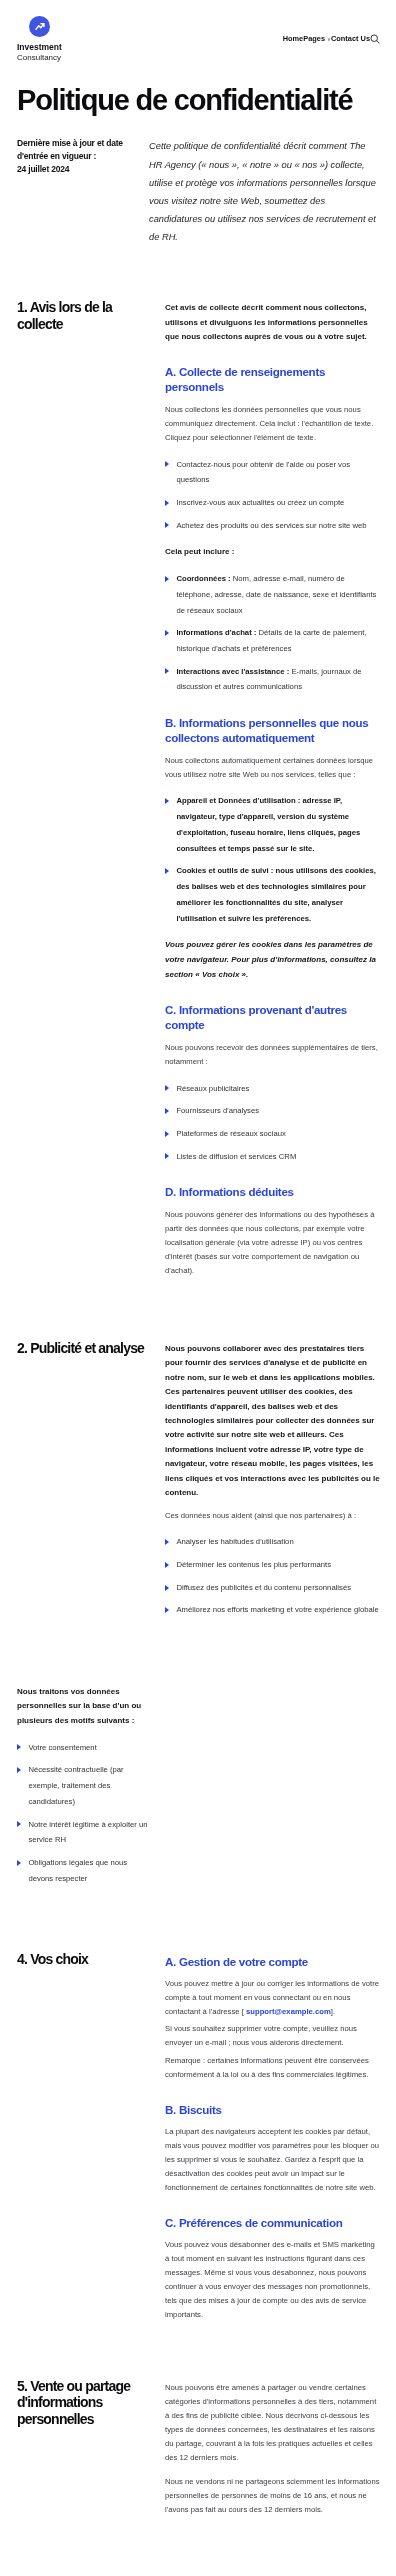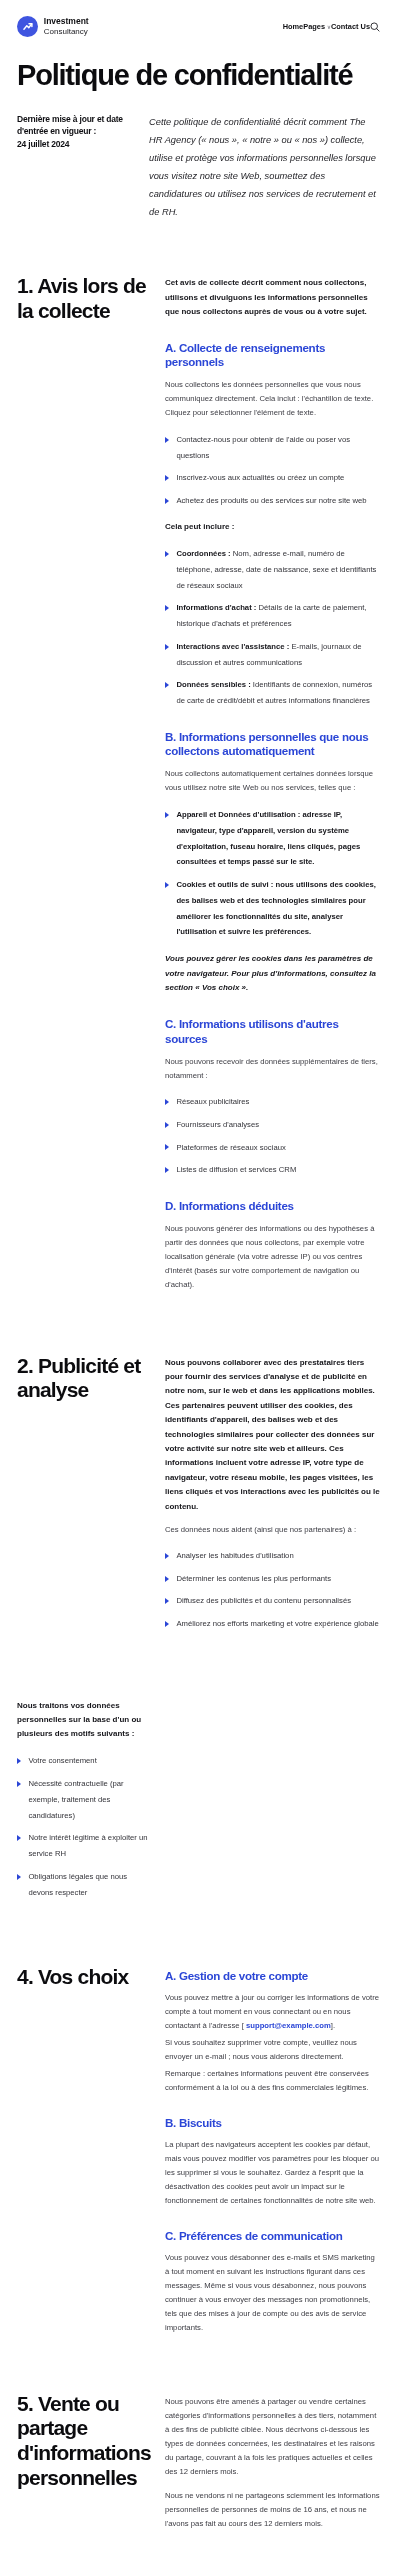--- a/index.html
+++ b/index.html
@@ -1,39 +1,39 @@
 <!DOCTYPE html>
 <html lang="fr" style="font-size:8.5px"><head>
 <meta charset="utf-8">
 <style>
   html,body{margin:0;padding:0;background:#fff;}
   body{width:397px;font-family:"Liberation Sans",sans-serif;color:#3c3c43;overflow-x:hidden;}
   .container{padding:0 17px;}
 
   
   .site-header{display:flex;align-items:center;justify-content:space-between;padding:16px 17px 11.6px;}
-  .brand{display:flex;align-items:center;gap:5.8px;}
+  .brand{display:flex;align-items:center;gap:5.8px;flex-direction:column;}
   .logo-circle{width:21px;height:21px;border-radius:50%;background:#3f55e0;display:flex;align-items:center;justify-content:center;flex:0 0 auto;}
   .brand-text{line-height:1.15;}
   .brand-line1{font-weight:700;font-size:8.5px;color:#0f0f12;}
   .brand-line2{font-weight:400;font-size:8px;color:#1b1b20;}
   .nav{display:flex;align-items:flex-start;font-size:7.4px;color:#101014;font-weight:600;}
   .nav-item{cursor:pointer;display:flex;align-items:center;gap:2.1px;}
   .chev{font-size:5.3px;color:#8a8a92;transform:translateY(0.5px);}
   .search-btn{display:flex;align-items:center;cursor:pointer;}
 
   
   .page-title{font-size:29px;font-weight:800;letter-spacing:-1.2px;color:#0c0c0f;margin:11.6px 0 22px;line-height:1.05;}
   .intro-grid{display:grid;grid-template-columns:131px 1fr;column-gap:1px;margin-bottom:5.3px;}
   .updated{font-weight:700;font-size:8.5px;line-height:1.5;color:#101014;letter-spacing:-0.2px;}
   .intro-text{font-style:italic;font-size:9.3px;line-height:1.95;color:#27272c;margin:0;}
 
   
   section.policy{display:grid;grid-template-columns:131px 1fr;column-gap:17px;margin-top:53px;}
-  .sec-title{font-size:21px;font-weight:800;letter-spacing:-0.8px;color:#0c0c0f;line-height:1.18;margin:0;}
+  .sec-title{font-size:14px;font-weight:800;letter-spacing:-0.8px;color:#0c0c0f;line-height:1.18;margin:0;}
   .sec-body{min-width:0;}
   .sec-body > :first-child{margin-top:2.1px;}
   .lead-bold{font-weight:700;color:#16161b;font-size:8px;line-height:1.8;margin:0 0 3.2px;}
   p.body{font-size:7.7px;line-height:1.82;color:#3c3c43;margin:8.5px 0;}
   h3.sub{color:#2b46d6;font-size:11.6px;font-weight:700;letter-spacing:-0.3px;line-height:1.25;margin:21px 0 7.4px;}
   ul.tri{list-style:none;padding:0;margin:11.6px 0;}
   ul.tri li{display:flex;gap:7.4px;margin:6.9px 0;font-size:7.7px;line-height:2.05;color:#333339;}
   .tri-marker{flex:0 0 auto;width:0;height:0;border-top:3.2px solid transparent;border-bottom:3.2px solid transparent;border-left:4.8px solid #2b46d6;margin-top:4.8px;}
   li.bold-item .li-text{font-weight:700;color:#16161b;}
   .li-text strong{color:#16161b;}
@@ -113,41 +113,37 @@
             <span class="li-text"><strong>Coordonnées :</strong><span> Nom, adresse e-mail, numéro de téléphone, adresse, date de naissance, sexe et identifiants de réseaux sociaux</span></span>
           </li>
         <li>
             <span class="tri-marker"></span>
             <span class="li-text"><strong>Informations d'achat :</strong><span> Détails de la carte de paiement, historique d'achats et préférences</span></span>
           </li>
         <li>
             <span class="tri-marker"></span>
             <span class="li-text"><strong>Interactions avec l'assistance :</strong><span> E-mails, journaux de discussion et autres communications</span></span>
           </li>
-        <li>
-            <span class="tri-marker"></span>
-            <span class="li-text"><strong>Données sensibles :</strong><span> Identifiants de connexion, numéros de carte de crédit/débit et autres informations financières</span></span>
-          </li>
       </ul>
 
       <h3 class="sub">B. Informations personnelles que nous collectons automatiquement</h3>
       <p class="body">Nous collectons automatiquement certaines données lorsque vous utilisez notre site Web ou nos services, telles que :</p>
       <ul class="tri">
         <li class="bold-item">
             <span class="tri-marker"></span>
             <span class="li-text">Appareil et Données d'utilisation : adresse IP, navigateur, type d'appareil, version du système d'exploitation, fuseau horaire, liens cliqués, pages consultées et temps passé sur le site.</span>
           </li>
         <li class="bold-item">
             <span class="tri-marker"></span>
             <span class="li-text">Cookies et outils de suivi : nous utilisons des cookies, des balises web et des technologies similaires pour améliorer les fonctionnalités du site, analyser l'utilisation et suivre les préférences.</span>
           </li>
       </ul>
       <p class="note-italic">Vous pouvez gérer les cookies dans les paramètres de votre navigateur. Pour plus d'informations, consultez la section « Vos choix ».</p>
 
-      <h3 class="sub">C. Informations utilisons d'autres sources</h3>
+      <h3 class="sub">C. Informations provenant d'autres compte</h3>
       <p class="body">Nous pouvons recevoir des données supplémentaires de tiers, notamment :</p>
       <ul class="tri">
         <li>
             <span class="tri-marker"></span>
             <span class="li-text">Réseaux publicitaires</span>
           </li>
         <li>
             <span class="tri-marker"></span>
             <span class="li-text">Fournisseurs d'analyses</span>
           </li>

